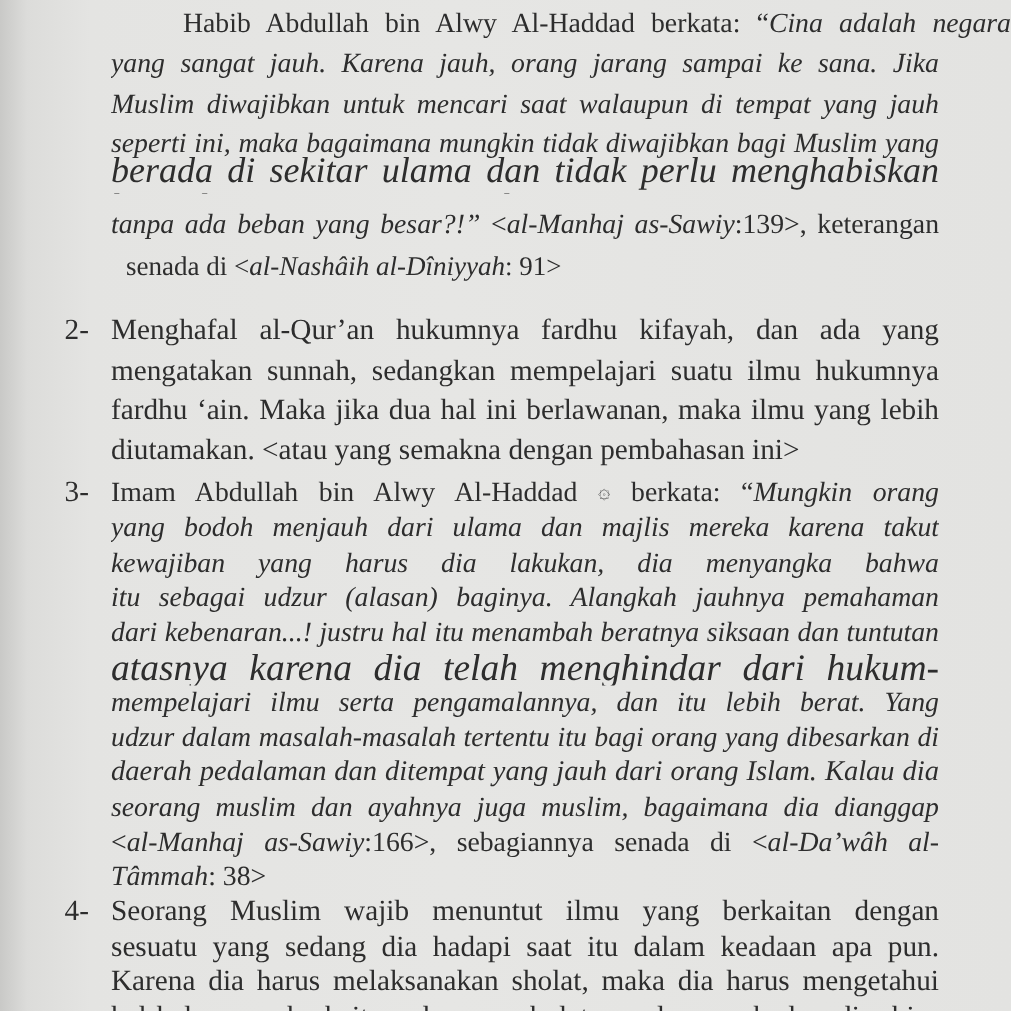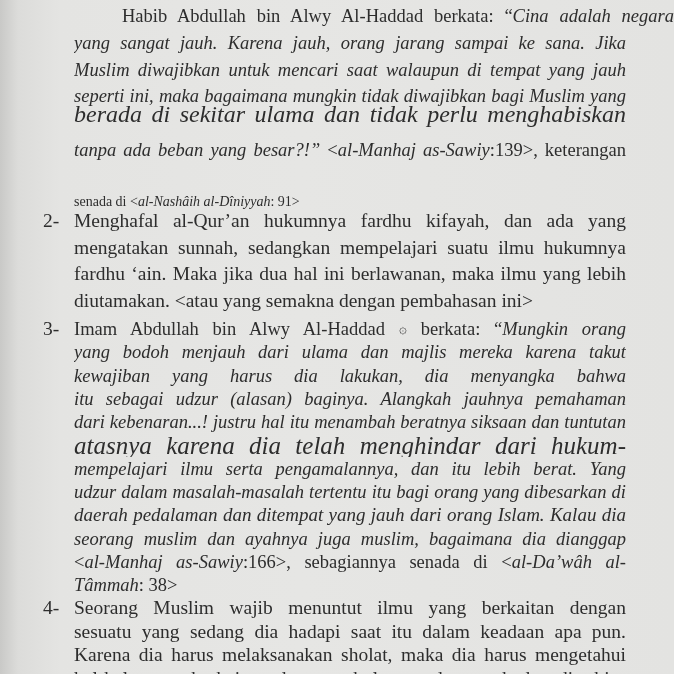--- a/index.html
+++ b/index.html
@@ -31,21 +31,21 @@
 <body>
 
 <div class="page">
   <div id="continuation">
       <div class="line just" style="left: 74px; top: 4px; width: 552px; white-space: normal; height: 26.8px; overflow: hidden; font-size: 18.5px; margin-left: 48px;"><span>Habib Abdullah bin Alwy Al-Haddad berkata: “</span><span class="it">Cina adalah negara</span></div>
       <div class="line just" style="left: 74px; top: 30.8px; width: 552px; white-space: normal; height: 26.8px; overflow: hidden; font-size: 18.5px;"><span class="it">yang sangat jauh. Karena jauh, orang jarang sampai ke sana. Jika seorang</span></div>
       <div class="line just" style="left: 74px; top: 57.6px; width: 552px; white-space: normal; height: 26.8px; overflow: hidden; font-size: 18.5px;"><span class="it">Muslim diwajibkan untuk mencari saat walaupun di tempat yang jauh</span></div>
       <div class="line just" style="left: 74px; top: 84.4px; width: 552px; white-space: normal; height: 26.8px; overflow: hidden; font-size: 18.5px;"><span class="it">seperti ini, maka bagaimana mungkin tidak diwajibkan bagi Muslim yang</span></div>
       <div class="line just" style="left: 74px; top: 102px; width: 552px; white-space: normal; height: 26.8px; overflow: hidden; font-size: 24px;"><span class="it">berada di sekitar ulama dan tidak perlu menghabiskan banyak biaya serta</span></div>
       <div class="line just" style="left: 74px; top: 138px; width: 552px; white-space: normal; height: 26.8px; overflow: hidden; font-size: 18.5px;"><span class="it">tanpa ada beban yang besar?!”</span><span> &lt;</span><span class="it">al-Manhaj as-Sawiy</span><span>:139&gt;, keterangan</span></div>
-      <div class="line" style="left: 74px; top: 164.8px; font-size: 14px; margin-top: 25px;"><span>senada di &lt;</span><span class="it">al-Nashâih al-Dîniyyah</span><span>: 91&gt;</span></div>
+      <div class="line" style="left: 84px; top: 164.8px; font-size: 18px;"><span>senada di &lt;</span><span class="it">al-Nashâih al-Dîniyyah</span><span>: 91&gt;</span></div>
     </div>
   <div id="num-2" class="num" style="left:43px; top:209px;">2-</div>
   <div id="item-2">
       <div class="line just" style="left: 74px; top: 209px; width: 552px; white-space: normal; height: 26.5px; overflow: hidden;"><span>Menghafal al-Qur’an hukumnya fardhu kifayah, dan ada yang</span></div>
       <div class="line just" style="left: 74px; top: 235.5px; width: 552px; white-space: normal; height: 26.5px; overflow: hidden;"><span>mengatakan sunnah, sedangkan mempelajari suatu ilmu hukumnya</span></div>
       <div class="line just" style="left: 74px; top: 262px; width: 552px; white-space: normal; height: 26.5px; overflow: hidden;"><span>fardhu ‘ain. Maka jika dua hal ini berlawanan, maka ilmu yang lebih</span></div>
       <div class="line" style="left: 74px; top: 288.5px;"><span>diutamakan. &lt;atau yang semakna dengan pembahasan ini&gt;</span></div>
     </div>
   <div id="num-3" class="num" style="left:43px; top:317px;">3-</div>
   <div id="item-3">

